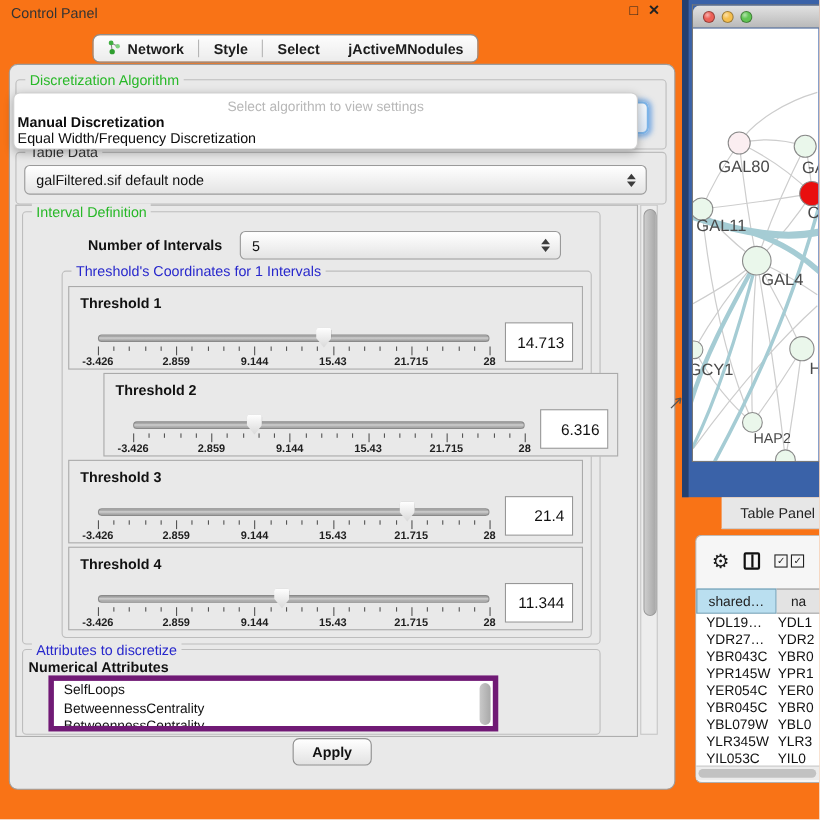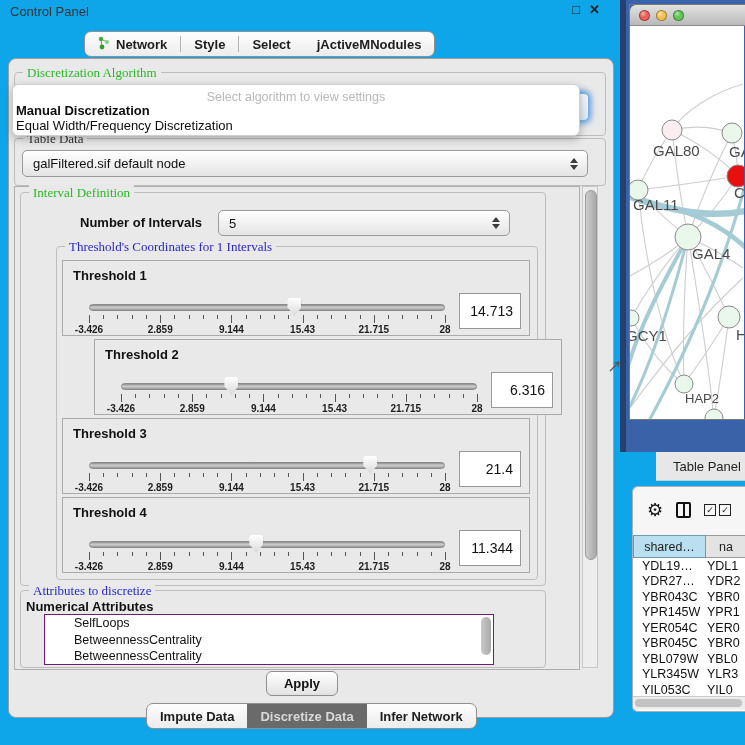--- a/index.html
+++ b/index.html
@@ -1,16 +1,16 @@
 <!DOCTYPE html>
 <html><head>
 <meta charset="utf-8">
 <style>
   html,body{margin:0;padding:0;}
-  .screen{position:relative;width:745px;height:745px;background:#0ea5e9;
+  .screen{position:relative;width:745px;height:745px;background:#f97316;
     font-family:"Liberation Sans",sans-serif;overflow:hidden;color:#222;}
   .abs{position:absolute;}
 
   
   .cp-titlebar{left:0;top:0;width:618px;height:22px;display:flex;align-items:center;}
   .cp-title{margin-left:10px;font-size:13px;color:#333;}
   .cp-winbtns{position:absolute;right:18px;top:2px;display:flex;gap:9px;font-size:13px;color:#222;}
   .cp-winbtns span{cursor:default;font-weight:bold;}
 
   .tabbar{left:84px;top:31px;height:24px;display:flex;align-items:stretch;
@@ -19,21 +19,21 @@
   .tab{display:flex;align-items:center;padding:0 13px;font-size:13px;font-weight:bold;color:#1c1c1c;}
   .tab.sel{background:#6a6a6a;color:#d9d9d9;}
   .tabsep{width:1px;background:#b5b5b5;margin:4px 0;}
   .net-ico{margin-right:6px;}
 
   .outer-panel{left:8px;top:58px;width:604px;height:658px;border:1px solid #9d9d9d;
     border-radius:8px;background:#e9e9e9;}
 
   .group{position:absolute;border:1px solid #bdbdbd;border-radius:4px;}
   .group-label{position:absolute;top:-8px;left:8px;background:#e9e9e9;padding:0 4px;
-    font-size:13px;white-space:nowrap;font-family:Liberation Serif, serif;}
+    font-size:13px;white-space:nowrap;}
   .g-green{color:#28b828;}
   .g-blue{color:#2727cc;}
   .g-dark{color:#333;}
 
   .combo{position:absolute;border:1px solid #9a9a9a;border-radius:5px;
     background:linear-gradient(#ffffff,#e4e4e4);display:flex;align-items:center;
     font-size:13px;color:#111;padding:0 10px;box-sizing:border-box;}
   .stepper{position:absolute;right:9px;top:50%;transform:translateY(-50%);
     display:flex;flex-direction:column;gap:2px;}
   .stepper i{display:block;width:0;height:0;border-left:4px solid transparent;border-right:4px solid transparent;}
@@ -65,22 +65,22 @@
     clip-path:polygon(10% 0,90% 0,100% 14%,100% 52%,50% 100%,0 52%,0 14%);
     filter:drop-shadow(0 0 1px #6f6f6f);}
   .t-tick{position:absolute;top:54px;width:1px;background:#555;}
   .t-tick.major{height:8px;}
   .t-tick.minor{height:4px;}
   .t-ticklab{position:absolute;top:63px;width:60px;text-align:center;font-size:10px;font-weight:bold;color:#1d1d1d;}
   .t-value{position:absolute;left:396px;top:32px;width:62px;height:36px;background:#ffffff;
     border:1px solid #979797;box-sizing:border-box;font-size:14px;color:#111;
     display:flex;align-items:center;justify-content:flex-end;padding-right:7px;}
 
-  .attr-list{left:44px;top:614px;width:450px;height:51px;background:#ffffff;border:1px solid #701a75;
-    overflow:hidden;box-sizing:border-box;padding-left:20px;}
+  .attr-list{left:44px;top:614px;width:409px;height:51px;background:#ffffff;border:5px solid #701a75;
+    overflow:hidden;box-sizing:border-box;}
   .list-item{padding:1px 0 1px 9px;font-size:12.5px;line-height:14.5px;color:#111;white-space:nowrap;}
   .attr-scroll{position:absolute;right:2px;top:2px;width:10px;height:38px;border-radius:5px;
     background:linear-gradient(90deg,#c9c9c9,#a9a9a9);}
 
   .apply-btn{left:266px;top:671px;width:70px;height:23px;border:1px solid #8f8f8f;border-radius:6px;
     background:linear-gradient(#ffffff,#e2e2e2);display:flex;align-items:center;justify-content:center;
     font-size:13px;font-weight:bold;color:#111;}
 
   .bottom-tabbar{left:146px;top:703px;height:24px;display:flex;align-items:stretch;
     border:1px solid #8f8f8f;border-radius:7px;overflow:hidden;background:linear-gradient(#fdfdfd,#ececec);z-index:4;}
@@ -366,31 +366,20 @@
     <div class="attr-scroll"></div>
   <div class="list-item">SelfLoops</div>
       <div class="list-item">BetweennessCentrality</div>
       <div class="list-item">BetweennessCentrality</div>
     </div>
 
   <div class="abs apply-btn">
     <span>Apply</span>
   </div>
 
-  <div class="abs bottom-tabbar">
-    <div class="tab">
-        <span>Impute Data</span>
-      </div>
-    <div class="tab sel">
-        <span>Discretize Data</span>
-      </div>
-    <div class="tab">
-        <span>Infer Network</span>
-      </div>
-  </div>
 
   <div class="abs desktop"></div>
   <div class="abs mac-window">
     <div class="mac-titlebar">
       <span class="tl" id="tl-close" style="background: radial-gradient(circle at 35% 30%, rgba(255, 255, 255, 0.533), transparent 40%), rgb(236, 96, 87);"></span>
       <span class="tl" id="tl-min" style="background: radial-gradient(circle at 35% 30%, rgba(255, 255, 255, 0.533), transparent 40%), rgb(245, 191, 79);"></span>
       <span class="tl" id="tl-zoom" style="background: radial-gradient(circle at 35% 30%, rgba(255, 255, 255, 0.533), transparent 40%), rgb(97, 197, 84);"></span>
     </div>
     <div class="canvas">
       <svg id="net-svg" width="114" height="393" viewBox="0 0 114 393">

